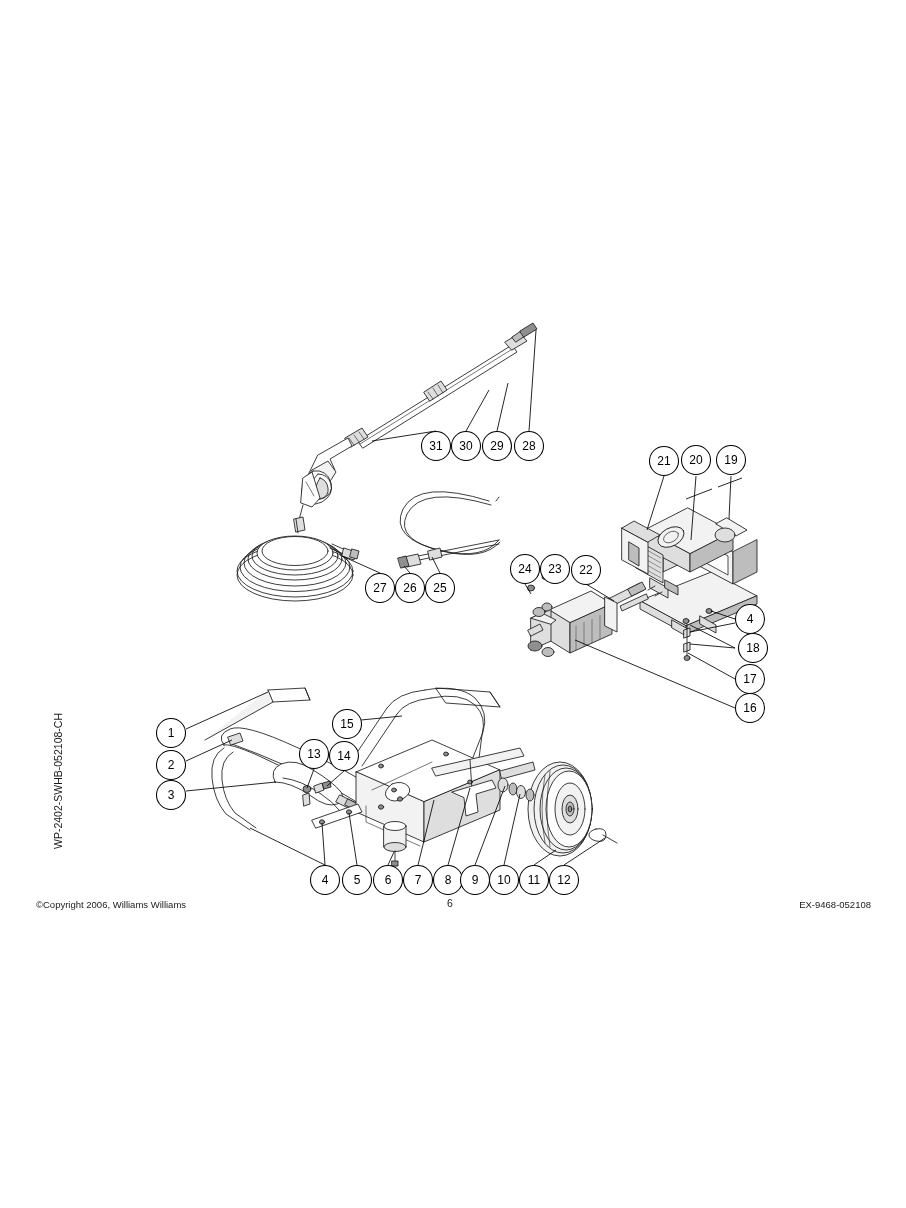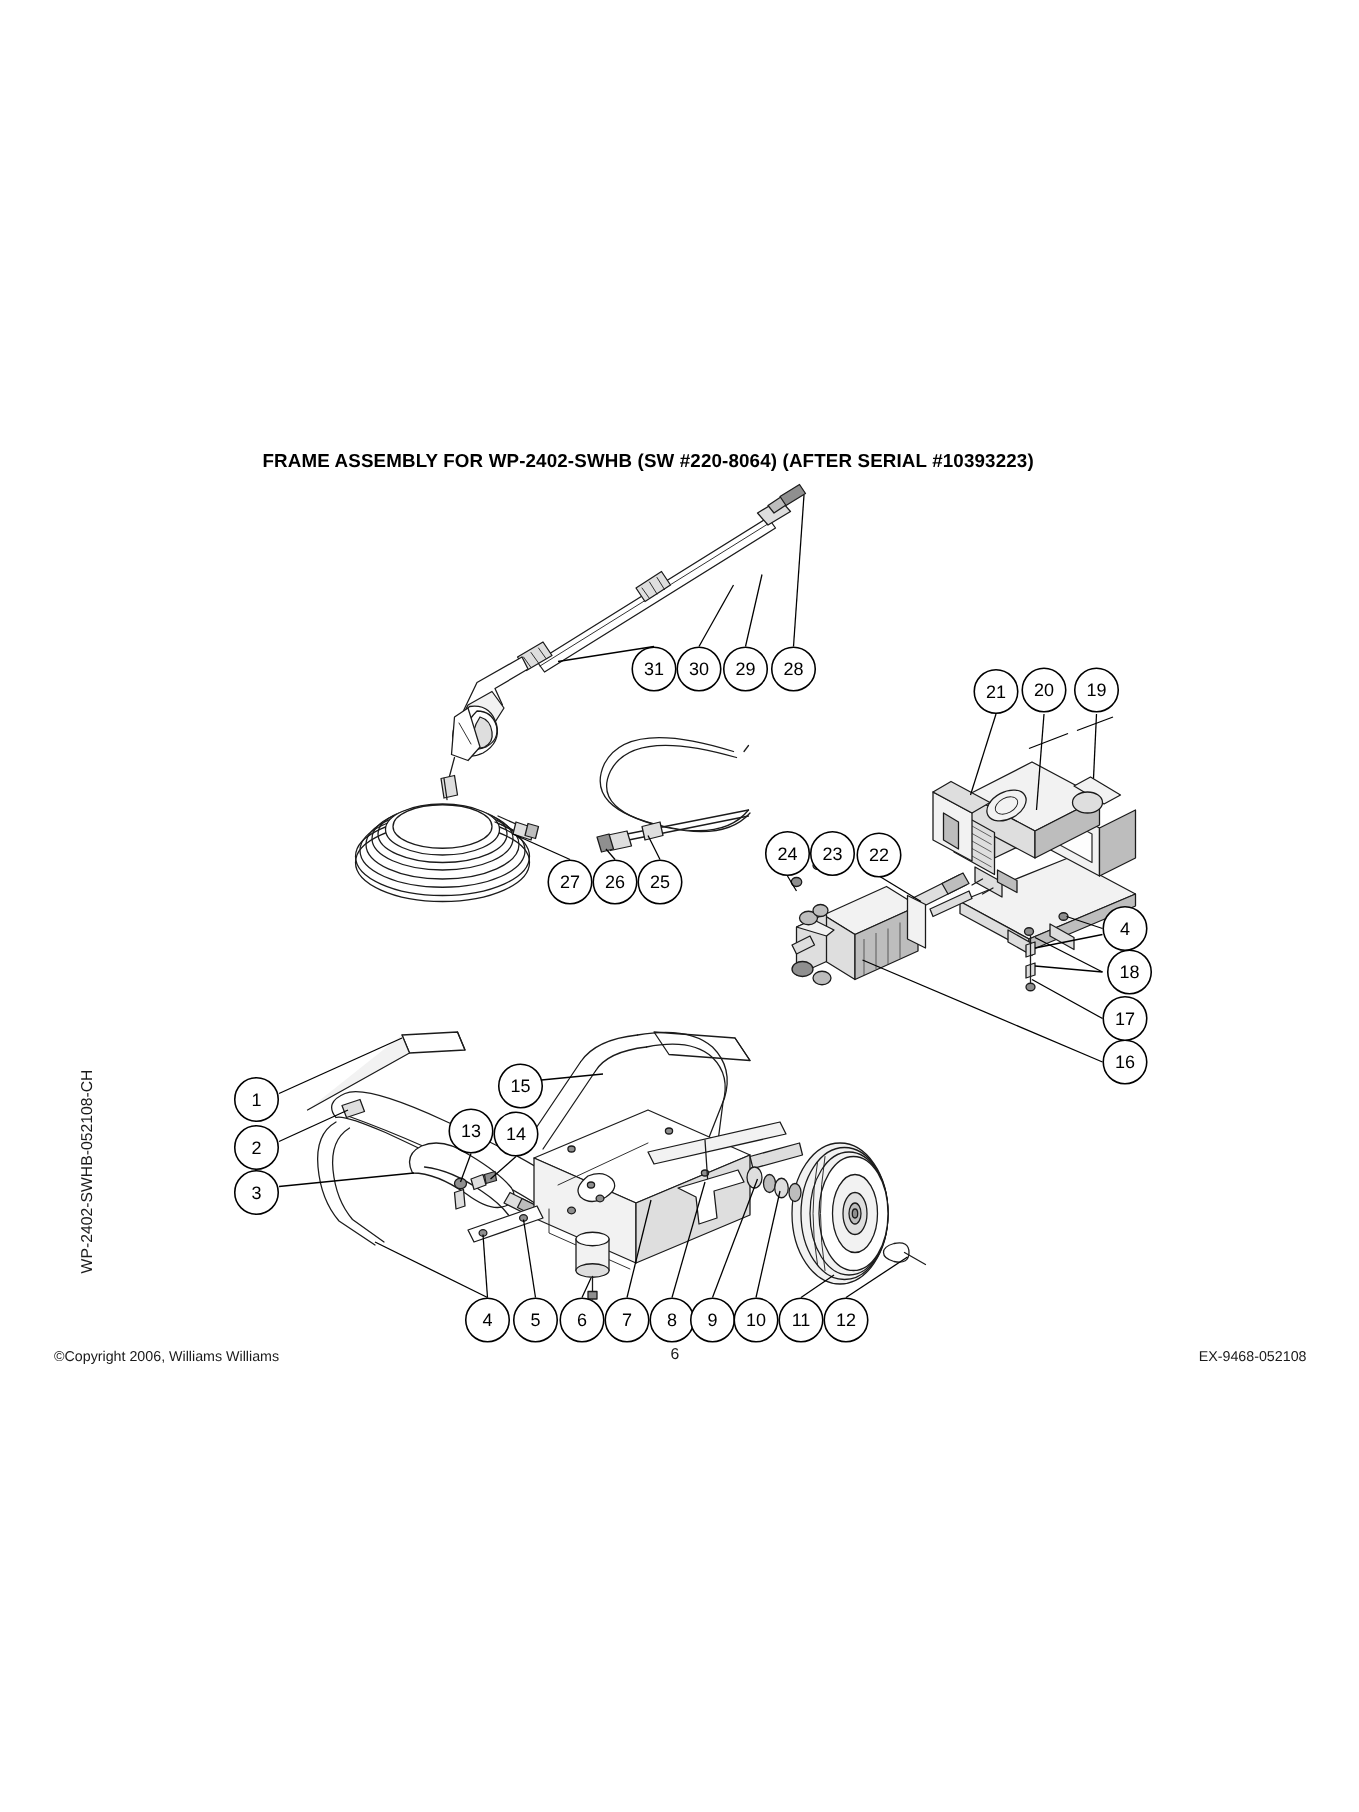--- a/index.html
+++ b/index.html
@@ -92,21 +92,20 @@
   .part-fill-d { fill: #bdbdbd; }
   .part-fill-dd { fill: #8f8f8f; }
   .part-thin { stroke-width: 0.6; }
   .hatch { stroke: #3a3a3a; stroke-width: 0.5; fill: none; }
 </style>
 </head>
 <body>
 
 <div id="page">
 
-  <div id="diagram-title">FRAME ASSEMBLY FOR WP-2402-SWHB (SW #220-8064) (AFTER SERIAL #10393223)</div>
   <div id="side-label">WP-2402-SWHB-052108-CH</div>
 
   <div class="footer-text" id="footer-copyright">©Copyright 2006, Williams Williams</div>
   <div class="footer-text" id="footer-page">6</div>
   <div class="footer-text" id="footer-code">EX-9468-052108</div>
 
   <svg class="artwork" viewBox="0 0 906 1208">
 
     <g>
 

